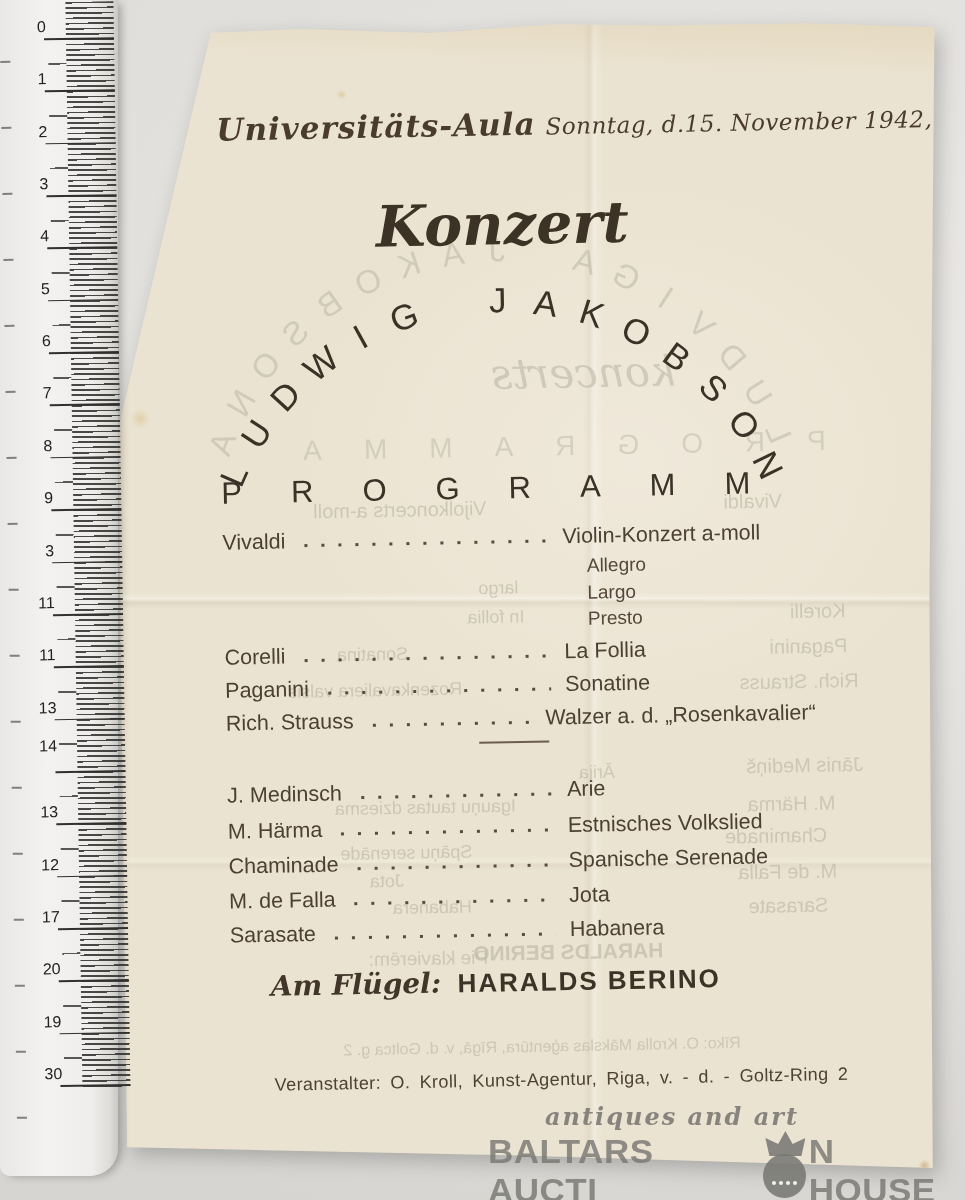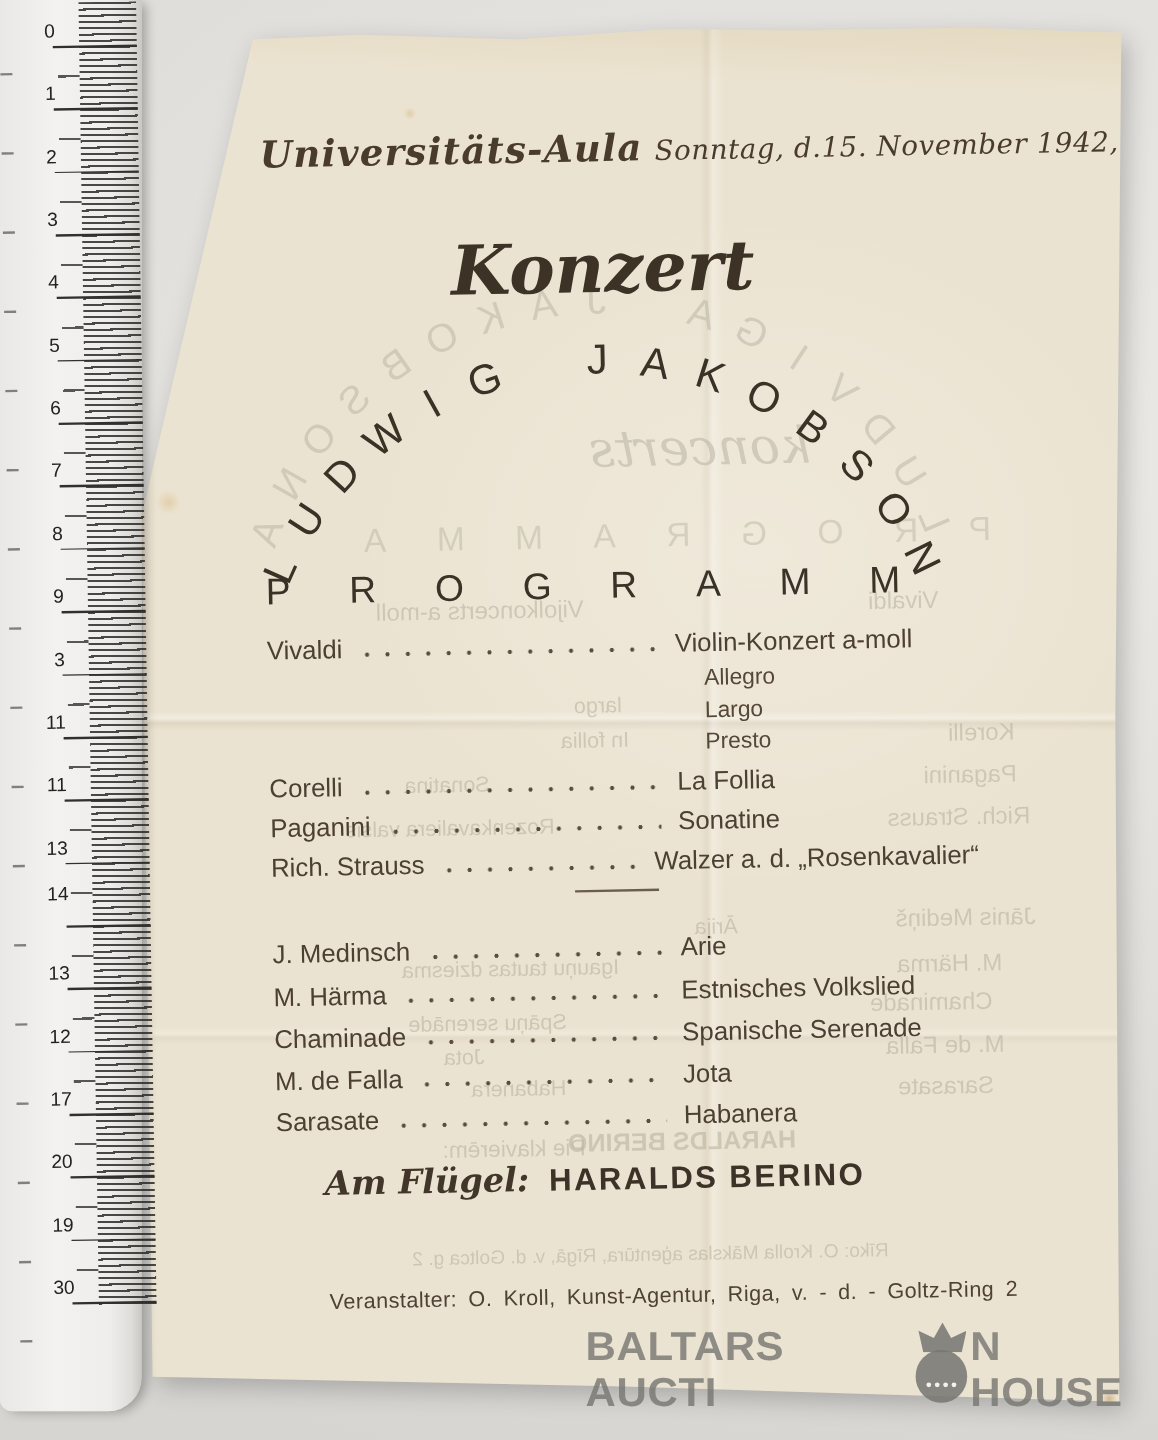--- a/index.html
+++ b/index.html
@@ -295,20 +295,21 @@
         <div class="ltick" style="top: 786px;"></div>
         <div class="ltick" style="top: 852px;"></div>
         <div class="ltick" style="top: 918px;"></div>
         <div class="ltick" style="top: 984px;"></div>
         <div class="ltick" style="top: 1050px;"></div>
         <div class="ltick" style="top: 1116px;"></div>
       </div>
   </div>
 
   <div class="watermark">
+    <div class="wm-line1">antiques and art</div>
     <div class="wm-row">
       <span class="wm-text">BALTARS AUCTI</span>
       <span class="wm-orb">
         <span class="crown"></span>
         <span class="dots"></span>
       </span>
       <span class="wm-text">N HOUSE</span>
     </div>
   </div>
 </div>

